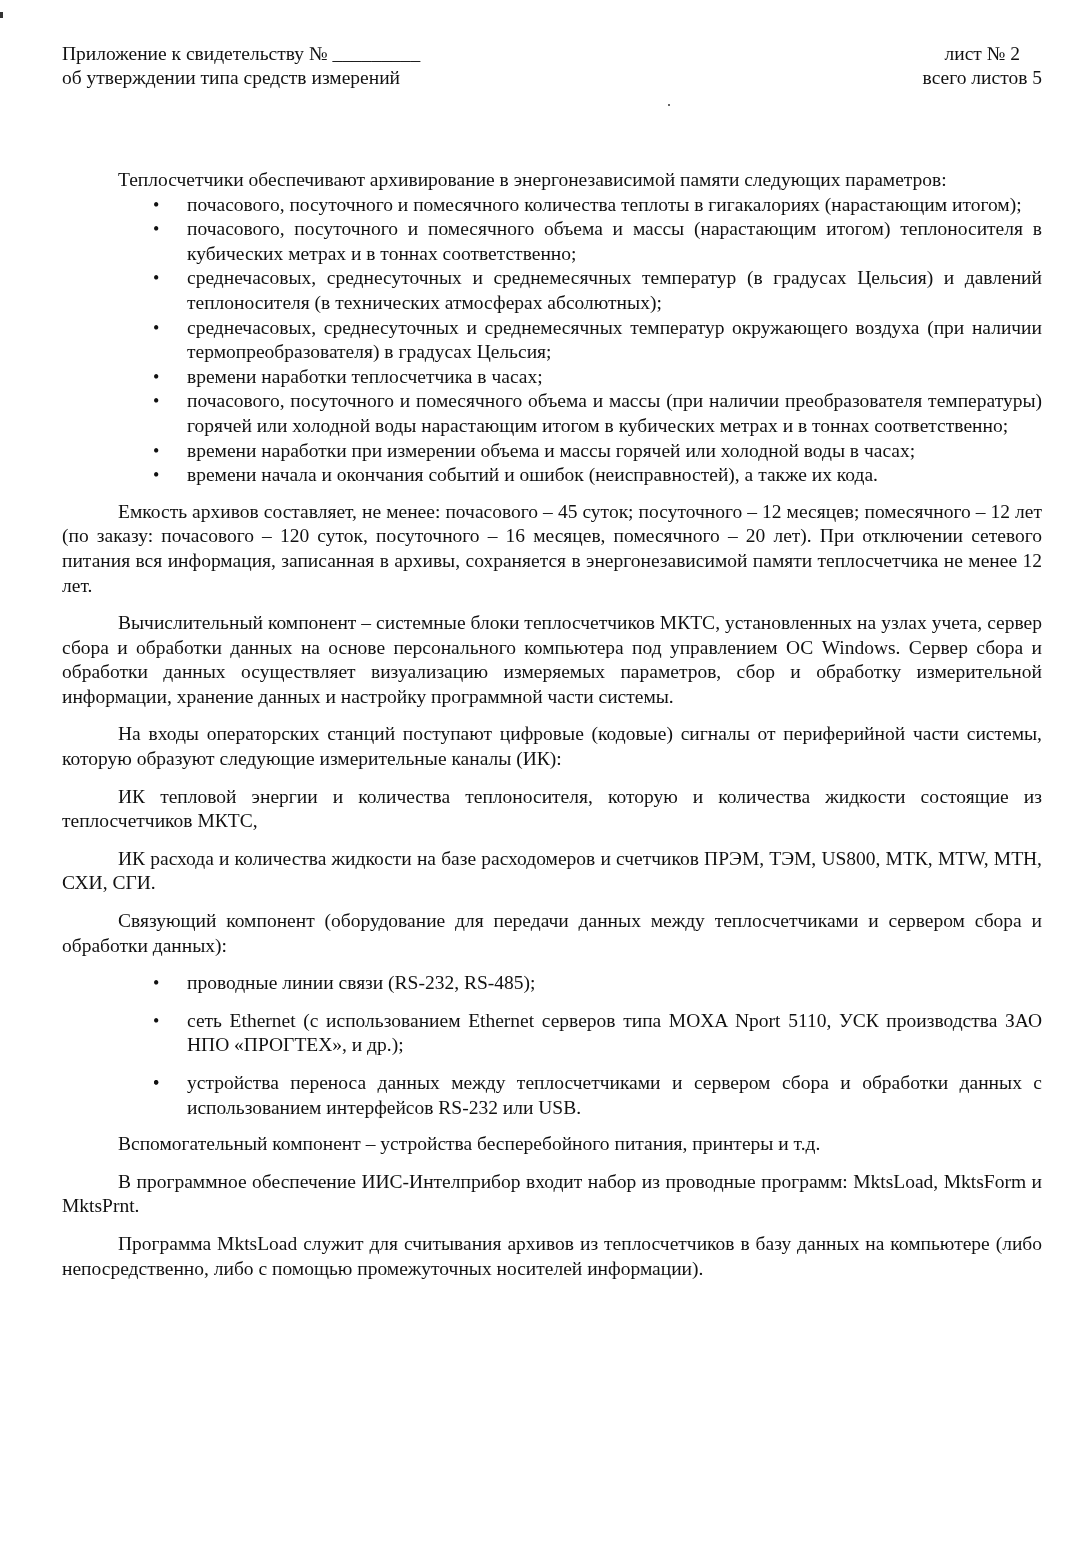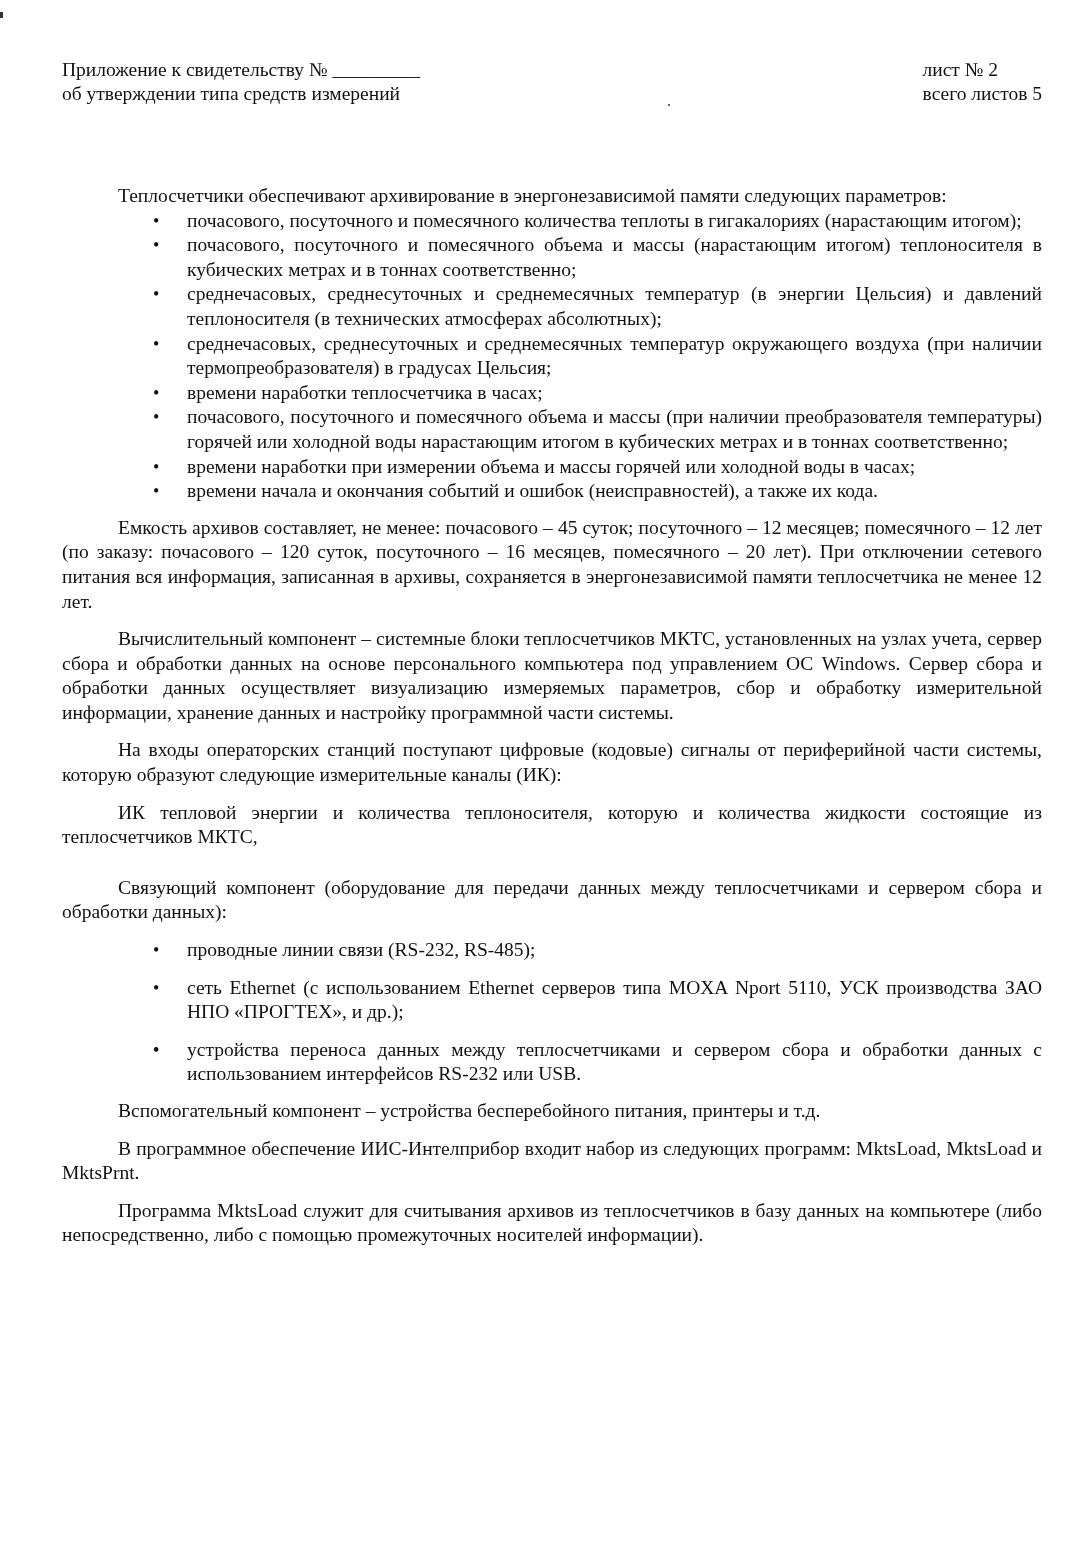--- a/index.html
+++ b/index.html
@@ -1,23 +1,23 @@
 <!DOCTYPE html>
 <html><head>
 <meta charset="utf-8">
 <style>
   html, body { margin: 0; padding: 0; background: #ffffff; }
   body {
     width: 1092px; height: 1560px; position: relative; overflow: hidden;
     font-family: "Liberation Serif", "DejaVu Serif", serif;
     color: #111; font-size: 19.5px;
   }
-  .page { position: absolute; left: 62px; top: 58px; width: 980px; }
+  .page { position: absolute; left: 62px; top: 42px; width: 980px; }
   .header { display: flex; justify-content: space-between; line-height: 24px; }
-  .header .right { text-align: left; }
+  .header .right { text-align: center; }
   .dot { position: absolute; left: 668px; top: 104px; width: 2px; height: 2px; background: #666; }
   .edge-mark { position: absolute; left: 0; top: 12px; width: 3px; height: 6px; background: #333; }
   .content { position: absolute; top: 82px; left: 0; width: 980px; margin-top: 44px; }
   p { margin: 0; text-align: justify; line-height: 24.6px; text-indent: 56px; }
   ul { list-style: none; margin: 0; padding: 0; }
   li { position: relative; padding-left: 125px; text-align: justify; line-height: 24.6px; }
   li .bullet { position: absolute; left: 91px; top: 0; font-size: 18px; }
   .gap-s { height: 12px; }
   .gap-m { height: 13px; }
   .list-spaced li { margin-bottom: 13px; }
@@ -38,45 +38,46 @@
       <div>лист № 2</div>
       <div>всего листов 5</div>
     </div>
   </div>
 
   <div class="content">
     <p>Теплосчетчики обеспечивают архивирование в энергонезависимой памяти следующих параметров:</p>
     <ul>
       <li><span class="bullet">•</span><span>почасового, посуточного и помесячного количества теплоты в гигакалориях (нарастающим итогом);</span></li>
       <li><span class="bullet">•</span><span>почасового, посуточного и помесячного объема и массы (нарастающим итогом) теплоносителя в кубических метрах и в тоннах соответственно;</span></li>
-      <li><span class="bullet">•</span><span>среднечасовых, среднесуточных и среднемесячных температур (в энергии Цельсия) и давлений теплоносителя (в технических атмосферах абсолютных);</span></li>
+      <li><span class="bullet">•</span><span>среднечасовых, среднесуточных и среднемесячных температур (в градусах Цельсия) и давлений теплоносителя (в технических атмосферах абсолютных);</span></li>
       <li><span class="bullet">•</span><span>среднечасовых, среднесуточных и среднемесячных температур окружающего воздуха (при наличии термопреобразователя) в градусах Цельсия;</span></li>
       <li><span class="bullet">•</span><span>времени наработки теплосчетчика в часах;</span></li>
       <li><span class="bullet">•</span><span>почасового, посуточного и помесячного объема и массы (при наличии преобразователя температуры) горячей или холодной воды нарастающим итогом в кубических метрах и в тоннах соответственно;</span></li>
       <li><span class="bullet">•</span><span>времени наработки при измерении объема и массы горячей или холодной воды в часах;</span></li>
       <li><span class="bullet">•</span><span>времени начала и окончания событий и ошибок (неисправностей), а также их кода.</span></li>
     </ul>
     <div class="gap-s"></div>
     <p>Емкость архивов составляет, не менее: почасового – 45 суток; посуточного – 12 месяцев; помесячного – 12 лет (по заказу: почасового – 120 суток, посуточного – 16 месяцев, помесячного – 20 лет). При отключении сетевого питания вся информация, записанная в архивы, сохраняется в энергонезависимой памяти теплосчетчика не менее 12 лет.</p>
     <div class="gap-m"></div>
     <p>Вычислительный компонент – системные блоки теплосчетчиков МКТС, установленных на узлах учета, сервер сбора и обработки данных на основе персонального компьютера под управлением ОС Windows. Сервер сбора и обработки данных  осуществляет визуализацию измеряемых параметров, сбор и обработку измерительной информации, хранение данных и настройку программной части системы.</p>
     <div class="gap-m"></div>
     <p>На входы операторских станций поступают цифровые (кодовые) сигналы от периферийной части системы, которую образуют следующие измерительные каналы (ИК):</p>
     <div class="gap-m"></div>
     <p>ИК тепловой энергии и количества теплоносителя, которую и количества жидкости состоящие из теплосчетчиков МКТС,</p>
     <div class="gap-m"></div>
+    <p>ИК расхода и количества жидкости на базе расходомеров и счетчиков ПРЭМ, ТЭМ, US800, МТК, MTW, МТН, СХИ, СГИ.</p>
     <div class="gap-m"></div>
     <p>Связующий компонент (оборудование для передачи данных между теплосчетчиками и сервером сбора и обработки данных):</p>
     <div class="gap-m"></div>
     <ul class="list-spaced">
       <li><span class="bullet">•</span><span>проводные линии связи (RS-232, RS-485);</span></li>
       <li><span class="bullet">•</span><span>сеть Ethernet (с использованием Ethernet серверов типа MOXA  Nport 5110, УСК производства ЗАО НПО «ПРОГТЕХ», и др.);</span></li>
       <li><span class="bullet">•</span></li>
       <li style="margin-bottom:0"><span class="bullet">•</span><span>устройства переноса данных между теплосчетчиками и сервером сбора и обработки данных с использованием интерфейсов RS-232 или USB.</span></li>
     </ul>
     <div class="gap-s"></div>
     <p>Вспомогательный компонент – устройства бесперебойного питания, принтеры и т.д.</p>
     <div class="gap-m"></div>
-    <p>В программное обеспечение ИИС-Интелприбор входит набор из следующих программ: MktsLoad, MktsLoad и MktsPrnt.</p>
+    <p>В программное обеспечение ИИС-Интелприбор входит набор из проводные программ: MktsLoad, MktsForm и MktsPrnt.</p>
     <div class="gap-m"></div>
     <p>Программа MktsLoad служит для считывания архивов из теплосчетчиков в базу данных на компьютере (либо непосредственно, либо с помощью промежуточных носителей информации).</p>
   </div>
 </div>
 
 </body></html>

